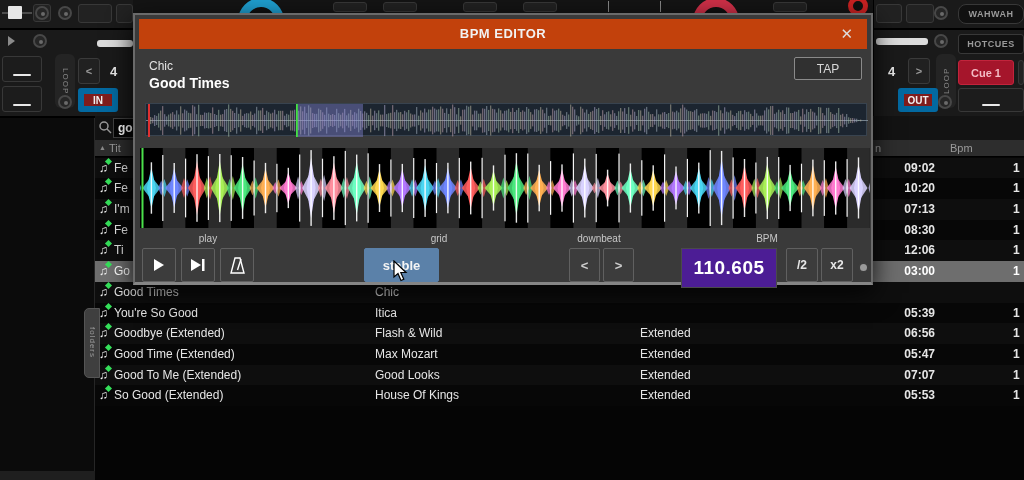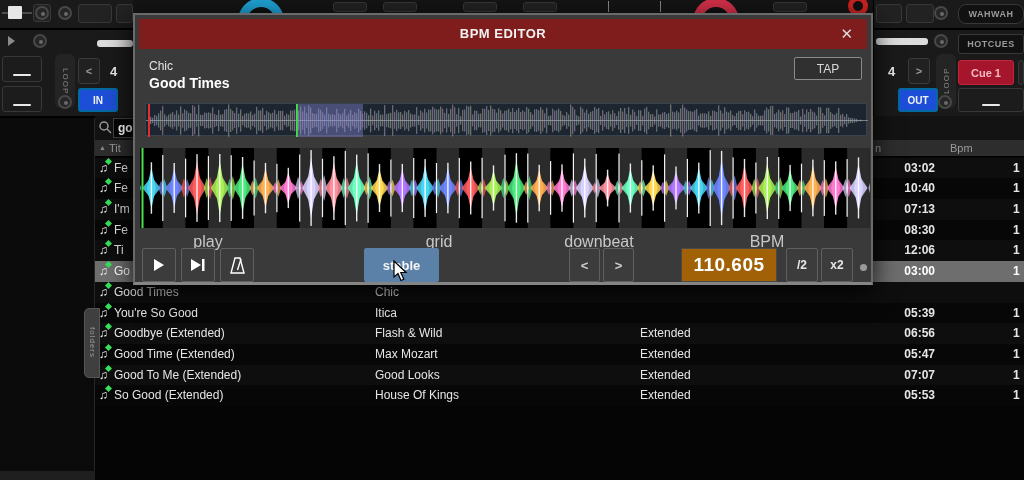--- a/index.html
+++ b/index.html
@@ -15,21 +15,21 @@
   .ring { position:absolute; width:14px; height:14px; border-radius:50%; border:2px solid #484848; background:#262626; }
   .ring:after { content:""; position:absolute; left:4px; top:4px; width:4px; height:4px; border-radius:50%; background:#6a6a6a; }
   .vlabel { position:absolute; background:#242424; border-radius:6px; color:#858585; font-size:8px; letter-spacing:1px;
             writing-mode:vertical-rl; text-align:center; display:flex; align-items:center; justify-content:center; }
   .underbar:after { content:""; position:absolute; left:50%; bottom:5px; transform:translateX(-50%); width:18px; height:2px; background:#e8e8e8; border-radius:1px; }
   .slider-track { position:absolute; height:2px; background:#4c4c4c; }
   .slider-handle { position:absolute; background:#e6e6e6; border-radius:1px; }
   .whitebar { position:absolute; background:#dcdcdc; border-radius:3px; }
   .num { position:absolute; color:#e8e8e8; font-size:13px; font-weight:bold; }
   .arrow-btn { position:absolute; background:#212121; border:1px solid #3a3a3a; border-radius:3px; color:#9a9a9a; font-size:11px; font-weight:bold; display:flex; align-items:center; justify-content:center; }
-  .io-btn { position:absolute; background:#1d4ed8; border:2px solid #0369a1; border-radius:3px; color:#f0f0f0; font-size:10px; font-weight:bold; display:flex; align-items:center; justify-content:center; }
+  .io-btn { position:absolute; background:#7f1d1d; border:6px solid #0369a1; border-radius:3px; color:#f0f0f0; font-size:10px; font-weight:bold; display:flex; align-items:center; justify-content:center; }
   .jog { position:absolute; border-radius:50%; background:#101010; }
 
   
   #sidebar { left:0; top:118px; width:95px; height:362px; background:#0b0b0b; border-right:1px solid #262626; }
   #footer-strip { left:0; top:471px; width:95px; height:9px; background:#1f1f1f; }
   #search-row { left:95px; top:116px; width:929px; height:24px; background:#131313; }
   #search-box { position:absolute; left:18px; top:2px; width:120px; height:20px; background:#060606; border:1px solid #404040; color:#fff; font-size:12px; font-weight:bold; padding:2px 4px; }
   #list-header { left:95px; top:140px; width:929px; height:17px; background:#2d2d2d; border-bottom:1px solid #000; color:#9a9a9a; font-size:11px; }
   #tracklist-zone { left:95px; top:157px; width:929px; height:323px; background:#050505; }
   .trow { position:absolute; left:95px; width:929px; height:20.7px; background:#0e0e0e; color:#e6e6e6; font-size:12px; }
@@ -39,37 +39,37 @@
   .star { position:absolute; right:-3px; top:-1px; width:5px; height:5px; background:#35e05a; transform:rotate(45deg); }
   .c-title { position:absolute; left:19px; top:3px; white-space:nowrap; }
   .c-artist { position:absolute; left:280px; top:3px; white-space:nowrap; }
   .c-type { position:absolute; left:545px; top:3px; white-space:nowrap; }
   .c-len { position:absolute; left:770px; top:3px; width:70px; text-align:right; font-weight:bold; }
   .c-bpm { position:absolute; left:918px; top:3px; font-weight:bold; }
   #folders-tab { left:84px; top:308px; width:16px; height:70px; background:#3f3f3f; border:1px solid #555; border-radius:5px 0 0 5px; color:#9a9a9a; font-size:8px; writing-mode:vertical-rl; display:flex; align-items:center; justify-content:center; letter-spacing:1px; z-index:3; }
 
   
   #dialog { left:133px; top:13px; width:740px; height:272px; background:#3a3a3a; border:2px solid #6a6a6a; border-bottom:3px solid #858585; box-shadow:0 8px 24px rgba(0,0,0,.85); z-index:10; }
-  #dlg-titlebar { position:absolute; left:4px; right:4px; top:4px; height:30px; background:#7f1d1d; }
+  #dlg-titlebar { position:absolute; left:4px; right:4px; top:4px; height:30px; background:#c2410c; }
   #dlg-title { width:100%; text-align:center; line-height:30px; color:#f2f2f2; font-size:13px; font-weight:bold; letter-spacing:.5px; }
   #dlg-close { position:absolute; right:14px; top:0; line-height:30px; color:#ddd; font-size:15px; cursor:default; }
   #dlg-artist { position:absolute; left:14px; top:44px; color:#e2e2e2; font-size:12px; }
   #dlg-track { position:absolute; left:14px; top:60px; color:#fff; font-size:14px; font-weight:bold; }
   #tap-btn { position:absolute; left:659px; top:42px; width:68px; height:23px; background:#303030; border:1px solid #8a8a8a; border-radius:2px; color:#d8d8d8; font-size:12px; display:flex; align-items:center; justify-content:center; }
   #overview { position:absolute; left:10px; top:88px; width:722px; height:33px; background:#1c2530; border:1px solid #38434f; }
   #mainwave { position:absolute; left:5px; top:133px; width:730px; height:80px; background:#000; }
-  .sec-label { position:absolute; top:218px; color:#c8c8c8; font-size:16px; text-align:center; }
+  .sec-label { position:absolute; top:218px; color:#c8c8c8; font-size:10px; text-align:center; }
   .dlg-btn { position:absolute; top:233px; height:34px; background:#3c3c3c; border:1px solid #606060; border-radius:2px; display:flex; align-items:center; justify-content:center; color:#e8e8e8; }
   .sq { width:34px; }
   #grid-stable { left:229px; width:75px; background:#5b81a9; border:1px solid #5b81a9; font-size:13px; font-weight:bold; color:#f4f4f4; }
   #grid-variable { left:304px; width:76px; background:#2f2f2f; border:1px solid #555; flex-direction:column; line-height:11px; }
   #grid-variable .v1 { font-size:12px; font-weight:bold; }
   #grid-variable .v2 { font-size:8px; color:#cfcfcf; }
   .db { font-size:13px; font-weight:bold; color:#cfcfcf; }
-  #bpm-display { position:absolute; left:546px; top:233px; width:96px; height:34px; background:#a16207; border:1px solid #4a4a4a; color:#fff; font-size:19px; font-weight:bold; display:flex; align-items:center; justify-content:center; letter-spacing:.5px; }
+  #bpm-display { position:absolute; left:546px; top:233px; width:96px; height:40px; background:#4c1d95; border:1px solid #4a4a4a; color:#fff; font-size:19px; font-weight:bold; display:flex; align-items:center; justify-content:center; letter-spacing:.5px; }
   #dot-indicator { position:absolute; left:723px; top:247px; width:11px; height:11px; border-radius:50%; background:#9a9a9a; border:2px solid #3c3c3c; }
   #cursor { left:393px; top:260px; z-index:30; }
 
   .hdr-frag { position:absolute; top:2px; }
 </style>
 </head>
 <body>
 
 <div id="stage">
 
@@ -150,27 +150,27 @@
   </div>
 
   <div class="abs" id="tracklist-zone"></div>
   <div id="tracklist"></div>
 
   <div class="abs" id="folders-tab">folders</div>
 
   <div class="trow" style="top: 157.5px;">
       <span class="note">♫<i class="star"></i></span>
       <span class="c-title">Fe</span>
-      <span class="c-len">03:02</span>
+      <span class="c-len">09:02</span>
       <span class="c-bpm">1</span>
     </div>
     <div class="trow alt" style="top: 178.22px;">
       <span class="note">♫<i class="star"></i></span>
       <span class="c-title">Fe</span>
-      <span class="c-len">10:40</span>
+      <span class="c-len">10:20</span>
       <span class="c-bpm">1</span>
     </div>
     <div class="trow" style="top: 198.94px;">
       <span class="note">♫<i class="star"></i></span>
       <span class="c-title">I'm</span>
       <span class="c-len">07:13</span>
       <span class="c-bpm">1</span>
     </div>
     <div class="trow alt" style="top: 219.66px;">
       <span class="note">♫<i class="star"></i></span>

